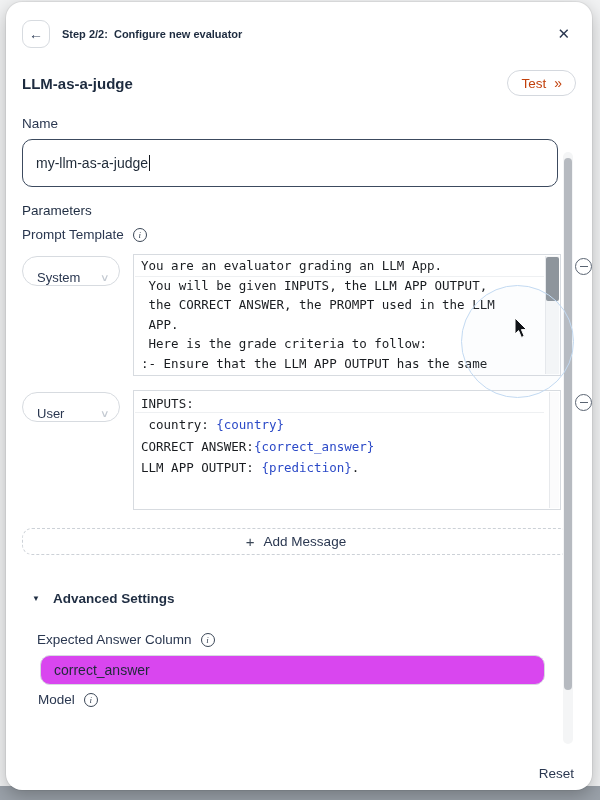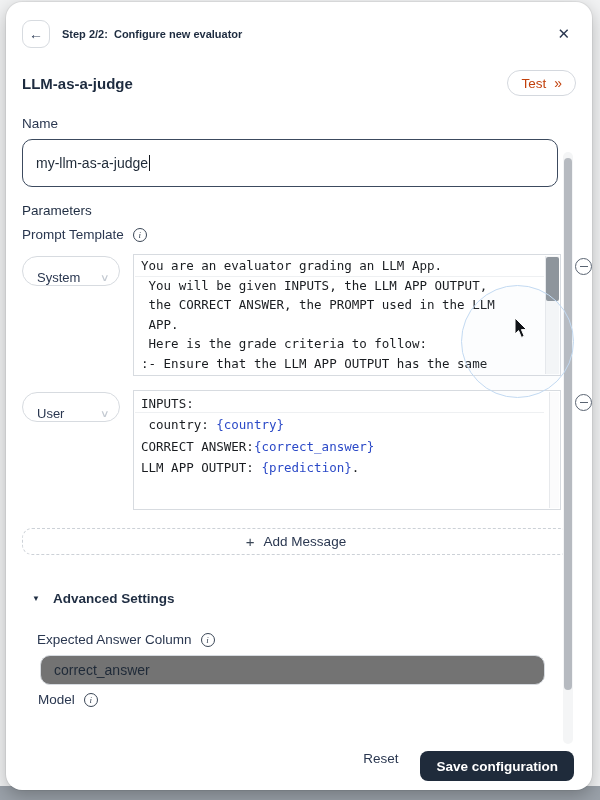--- a/index.html
+++ b/index.html
@@ -111,21 +111,21 @@
   .plus-icon { font-size: 15px; color: #3a4656; }
   
   .advanced-toggle {
     margin: 36px 16px 0 26px; display: flex; align-items: center; gap: 13px;
     font-size: 13.5px; font-weight: 600; color: #1f2d42; cursor: pointer;
   }
   .triangle-down-icon { font-size: 8px; color: #1f2d42; }
   .advanced-label-row { margin: 26px 16px 0 31px; }
   .expected-answer-input {
     margin: 8px 16px 0 34px; width: 505px; height: 30px;
-    border: 1px solid #d7dbe0; border-radius: 10px; background: #737373;
+    border: 1px solid #d7dbe0; border-radius: 10px; background: #d946ef;
     display: flex; align-items: center; padding: 0 13px;
     font-size: 14px; color: #1f2a38;
   }
   .model-label-row { margin: 7px 16px 0 32px; }
   
   .dialog-footer {
     position: absolute; right: 18px; bottom: 9px;
     display: flex; align-items: flex-start; gap: 22px;
   }
   .reset-button { background: none; border: none; font-size: 13.5px; color: #2a3750; cursor: pointer; }
@@ -243,21 +243,20 @@
     <span>correct_answer</span>
   </div>
 
   <div class="label-with-info model-label-row">
     <span>Model</span>
     <span class="info-icon">i</span>
   </div>
 
   <div class="dialog-footer">
     <button class="reset-button">Reset</button>
-    <button class="save-button">Save configuration</button>
   </div>
 
   <div class="dialog-scroll-track"></div>
   <div class="dialog-scroll-thumb"></div>
 
   <div class="click-circle"></div>
   <div class="mouse-cursor">
     <svg width="15" height="21" viewBox="0 0 15 21">
       <polygon points="1,0 1,16 4.6,12.6 7.4,19.4 10.2,18.2 7.4,11.6 12.6,11.6" fill="#111418" stroke="#ffffff" stroke-width="1"></polygon>
     </svg>

